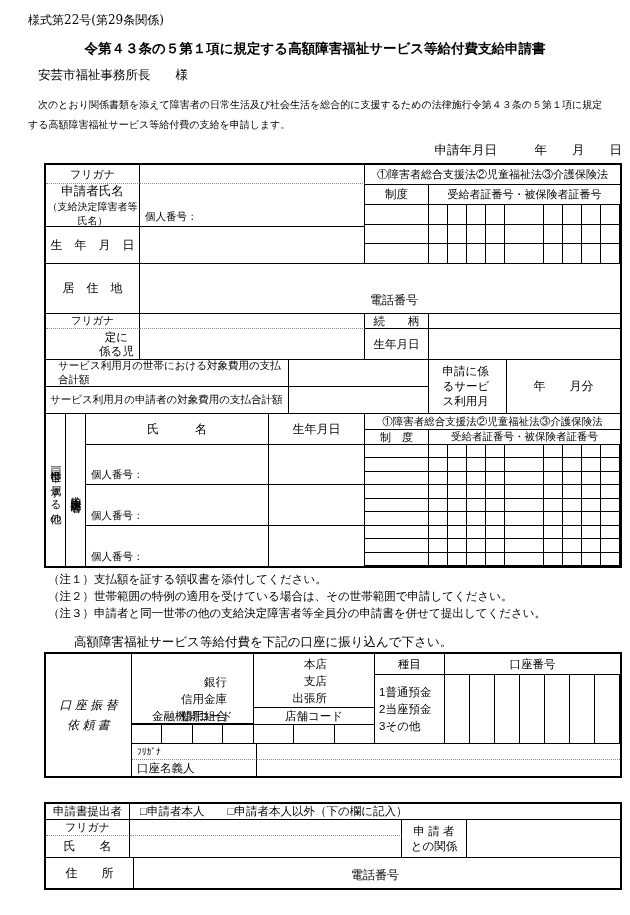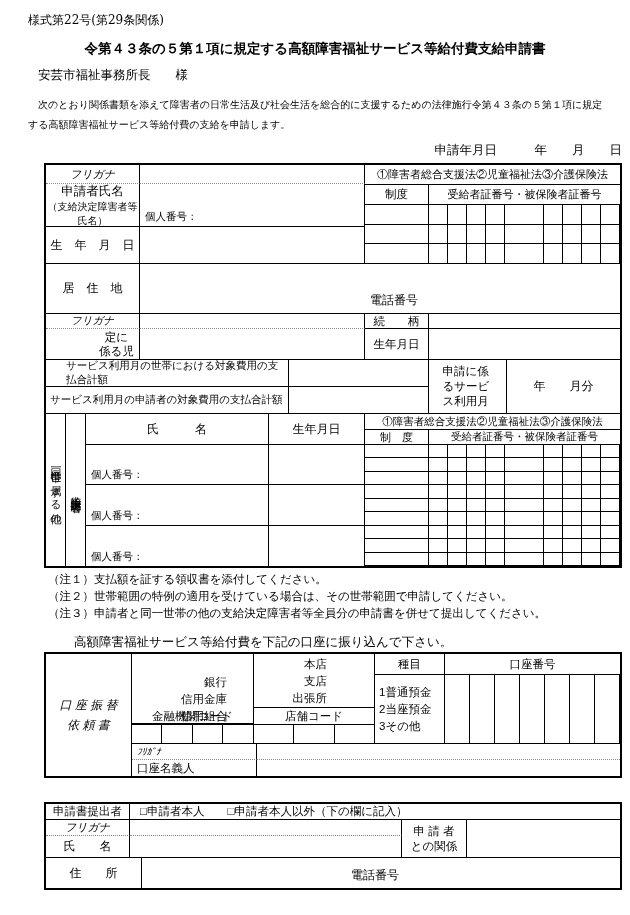--- a/index.html
+++ b/index.html
@@ -3,21 +3,21 @@
 <meta charset="utf-8">
 <style>
   html,body{margin:0;padding:0;background:#fff;}
   .sheet{position:relative;width:630px;height:915px;background:#fff;color:#000;
          font-family:"Liberation Sans",sans-serif;font-size:12px;overflow:hidden;}
   .abs{position:absolute;}
   .tbl{position:absolute;border:2px solid #000;}
   .cell{position:absolute;box-sizing:border-box;border-right:1px solid #000;border-bottom:1px solid #000;overflow:hidden;}
   .no-r{border-right:none;}
   .no-b{border-bottom:none;}
-  .dot-b{border-bottom:1px dotted #8a8a8a;font-style:italic;}
+  .dot-b{border-bottom:1px dotted #8a8a8a;}
   .ctr{display:flex;align-items:center;justify-content:center;text-align:center;}
   .vctr{display:flex;flex-direction:column;align-items:center;justify-content:center;text-align:center;}
   .lft{display:flex;align-items:center;}
   .vert{writing-mode:vertical-rl;text-orientation:upright;letter-spacing:1px;}
   .serif{font-family:"DejaVu Serif","Liberation Serif",serif;}
   .f8{font-size:10px;}.f9{font-size:9.5px;}.f10{font-size:10.5px;}.f11{font-size:11px;}
   .f115{font-size:11.5px;}.f12{font-size:12px;}.f125{font-size:12.5px;}
   
   .grid-a{background:
     repeating-linear-gradient(to right,transparent 0 18.1px,#000 18.1px 19.1px),
@@ -75,21 +75,21 @@
     <div class="cell no-r" style="left:383px;top:149px;width:191px;height:15px;"></div>
 
     <div class="cell vctr f115" style="left:0;top:164px;width:94px;height:31px;line-height:14px;padding-left:48px;">
       <div>支給決定に</div>
       <div>係る児童氏名</div>
     </div>
     <div class="cell" style="left:94px;top:164px;width:225px;height:31px;"></div>
     <div class="cell ctr f115" style="left:319px;top:164px;width:64px;height:31px;">生年月日</div>
     <div class="cell no-r" style="left:383px;top:164px;width:191px;height:31px;"></div>
 
-    <div class="cell lft f10" style="left:0;top:195px;width:243px;height:27px;padding-left:20px;">サービス利用月の世帯における対象費用の支払合計額</div>
+    <div class="cell lft f10" style="left:0;top:195px;width:243px;height:27px;padding-left:12px;">サービス利用月の世帯における対象費用の支払合計額</div>
     <div class="cell" style="left:243px;top:195px;width:140px;height:27px;"></div>
     <div class="cell lft f10" style="left:0;top:222px;width:243px;height:27px;padding-left:4px;">サービス利用月の申請者の対象費用の支払合計額</div>
     <div class="cell" style="left:243px;top:222px;width:140px;height:27px;"></div>
     <div class="cell ctr f115" style="left:383px;top:195px;width:78px;height:54px;">
       <div style="width:50px;line-height:15px;text-align:left;">申請に係るサービス利用月</div>
     </div>
     <div class="cell ctr f12 no-r" style="left:461px;top:195px;width:113px;height:54px;">年　　月分</div>
 
     <div class="cell ctr no-b" style="left:0;top:249px;width:20px;height:152px;">
       <span class="vert f11">同一世帯に属する他の</span>
@@ -167,19 +167,19 @@
     <div class="cell ctr f11 dot-b" style="left:0;top:16px;width:84px;height:16px;">フリガナ</div>
     <div class="cell dot-b" style="left:84px;top:16px;width:272px;height:16px;"></div>
     <div class="cell vctr f115" style="left:356px;top:16px;width:65px;height:38px;line-height:15px;">
       <div>申 請 者</div>
       <div>との関係</div>
     </div>
     <div class="cell no-r" style="left:421px;top:16px;width:153px;height:38px;"></div>
     <div class="cell ctr f12" style="left:0;top:32px;width:84px;height:22px;">氏　　名</div>
     <div class="cell" style="left:84px;top:32px;width:272px;height:22px;"></div>
 
-    <div class="cell ctr f12 no-b" style="left:0;top:54px;width:96px;height:30px;">住　　所</div>
+    <div class="cell ctr f12 no-b" style="left:0;top:54px;width:88px;height:30px;">住　　所</div>
     <div class="cell no-r no-b" style="left:84px;top:54px;width:490px;height:30px;">
       <span class="abs f12" style="left:0;right:0;bottom:4px;text-align:center;">電話番号</span>
     </div>
   </div>
 
 </div>
 
 </body></html>

